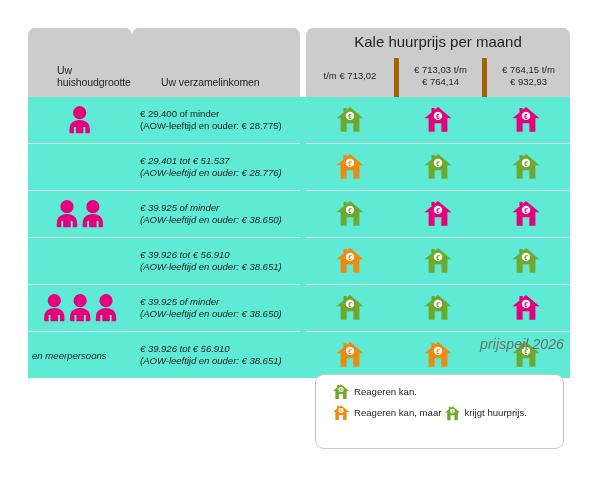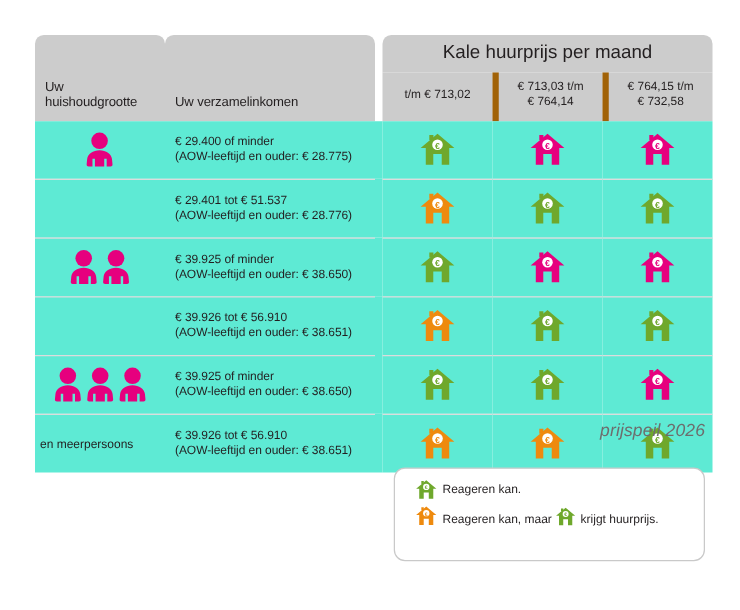--- a/index.html
+++ b/index.html
@@ -42,20 +42,21 @@
     padding: 0;
   }
   .hdr-pad {
     padding: 6px 8px 8px 8px;
   }
   .hdr-left {
     border-top-left-radius: 7px;
     border-top-right-radius: 7px;
     height: 56px;
     vertical-align: bottom;
+    padding-left: 21px;
   }
   .hdr-left .hdr-pad {
     font-size: 10.5px;
     letter-spacing: -0.1px;
     padding-bottom: 9px;
   }
   .hdr-gap {
     width: 6px;
     background: #ffffff;
     padding: 0;
@@ -81,21 +82,21 @@
   }
   .sub-div { border-left: 5px solid #a16207; }
 
   
   .row-cell {
     background: #5eead4;
     vertical-align: middle;
     height: 38px;
     padding: 0;
   }
-  .rule-top { border-top: 1px solid #dcdcdc; }
+  .rule-top { border-top: 1px solid #dcdcdc; font-style: italic; }
 
   .income {
     font-size: 9.6px;
     line-height: 12.4px;
     padding: 4px 6px 4px 8px;
     letter-spacing: -0.05px;
   }
   .income .l2 { white-space: nowrap; }
 
   .icon-cell { text-align: center; }
@@ -135,21 +136,21 @@
     align-items: center;
     height: 21px;
     margin-left: 12px;
   }
   .legend-row:first-child { margin-top: 6px; }
   .legend-ico { width: 26px; flex: 0 0 26px; display: flex; justify-content: center; }
   .legend-txt {
     font-size: 9.6px;
     color: #231f20;
     display: flex;
-    align-items: flex-end;
+    align-items: center;
     white-space: nowrap;
   }
   .legend-inline { display: inline-flex; align-items: center; margin: 0 3px; position: relative; top: 1px; }
 
   svg { display: block; }
 </style>
 </head>
 <body>
 
 <div class="sheet">
@@ -179,21 +180,21 @@
       <td class="hdr-sub">
         <div>t/m € 713,02</div>
         <div></div>
       </td>
       <td class="hdr-sub sub-div">
         <div>€ 713,03 t/m</div>
         <div>€ 764,14</div>
       </td>
       <td class="hdr-sub sub-div">
         <div>€ 764,15 t/m</div>
-        <div>€ 732,58</div>
+        <div>€ 932,93</div>
       </td>
     </tr>
 
     </tbody>
       <tbody id="rows-body">
         <tr>
           <td class="row-cell people-cell">
             <div style="display:flex;justify-content:center;align-items:center;">
               <svg width="23.32" height="30" viewBox="0 0 22 29" aria-hidden="true">
                 <g transform="translate(0,0)">

